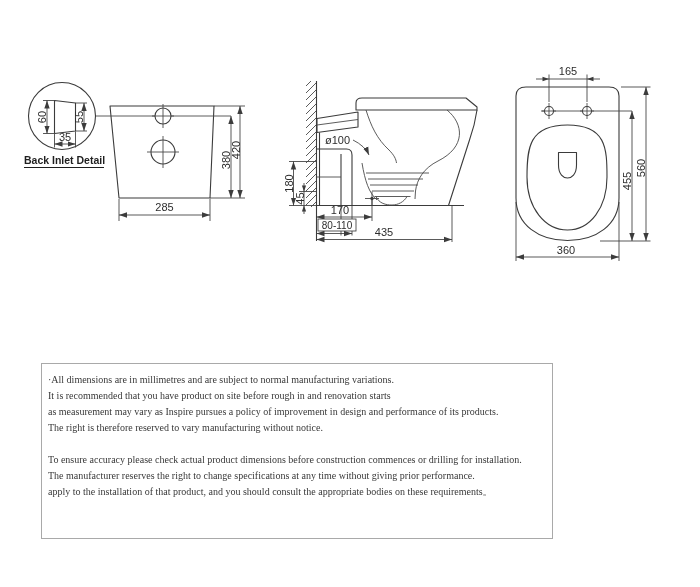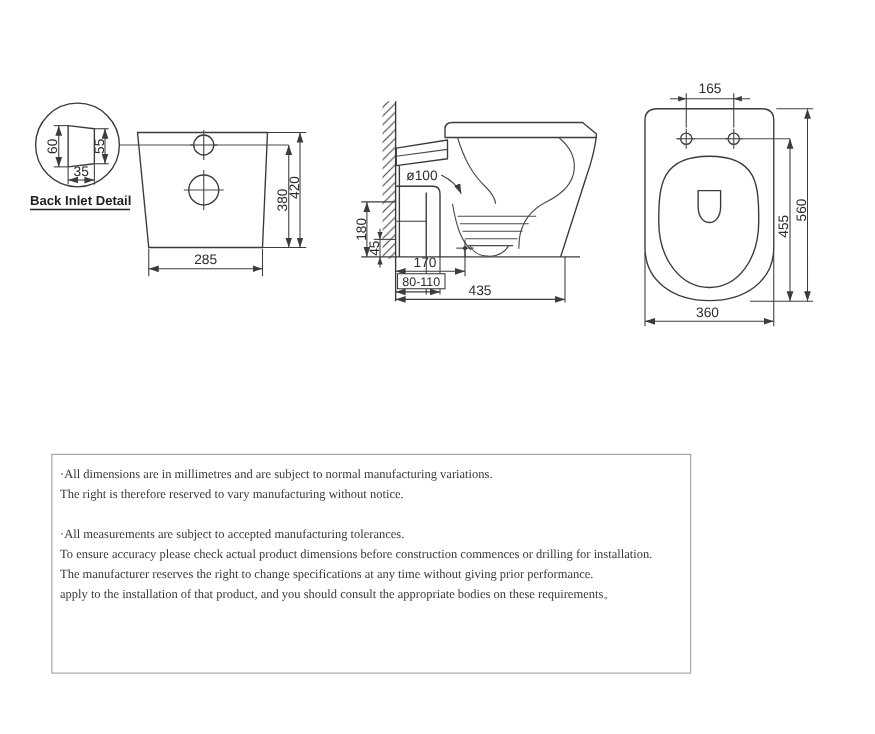--- a/index.html
+++ b/index.html
@@ -179,22 +179,23 @@
       <line class="dim" x1="516" y1="202" x2="516" y2="261"></line>
       <line class="dim" x1="619" y1="202" x2="619" y2="261"></line>
       <line class="dim" x1="516" y1="257" x2="619" y2="257" marker-start="url(#ae)" marker-end="url(#ae)"></line>
       <text class="dt" x="566" y="253.5" text-anchor="middle">360</text>
     </g>
   </svg>
 
   <div id="notes-box">
     <div class="para1">
       <div>·All dimensions are in millimetres and are subject to normal manufacturing variations.</div>
+      <div>It is recommended that you have product on site before rough in and renovation starts</div>
+      <div>as measurement may vary as Inspire pursues a policy of improvement in design and performance of its products.</div>
       <div>The right is therefore reserved to vary manufacturing without notice.</div>
     </div>
     <div class="para2">
-      <div>·All measurements are subject to accepted manufacturing tolerances.</div>
       <div>To ensure accuracy please check actual product dimensions before construction commences or drilling for installation.</div>
       <div>The manufacturer reserves the right to change specifications at any time without giving prior performance.</div>
       <div>apply to the installation of that product, and you should consult the appropriate bodies on these requirements。</div>
     </div>
   </div>
 </div>
 
 </body></html>

